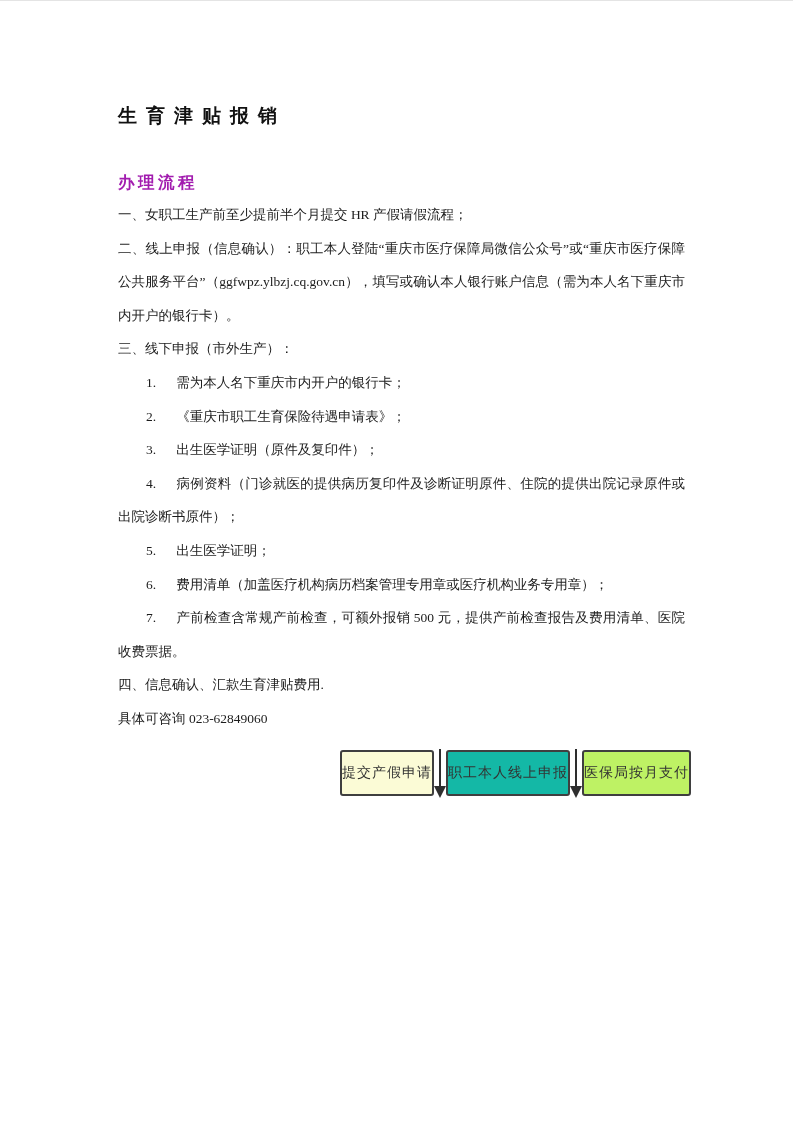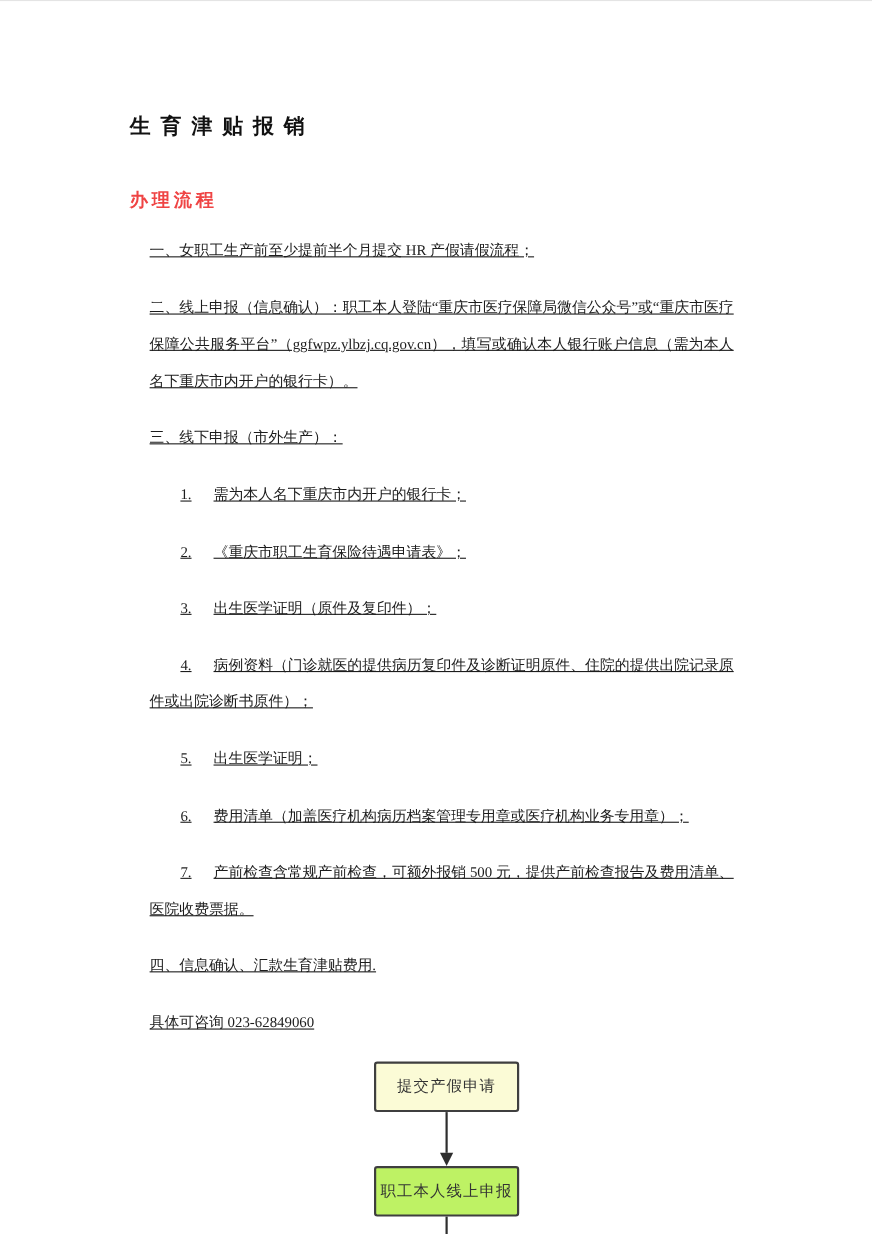--- a/index.html
+++ b/index.html
@@ -30,45 +30,43 @@
     letter-spacing: 9px;
     color: #111111;
   }
   .section-heading {
     margin: 43px 0 0 0;
     font-family: "Liberation Sans", sans-serif;
     font-weight: 700;
     font-size: 16.5px;
     line-height: 22px;
     letter-spacing: 3.5px;
-    color: #ef4444;
+    color: #a21caf;
   }
   .body-text {
     margin-top: 5px;
     font-size: 13.5px;
     line-height: 33.6px;
     text-align: justify;
     text-justify: inter-ideograph;
   }
   .body-text p {
-    margin: 18px;
-    text-decoration: underline;
+    margin: 0;
   }
   p.numbered-item {
     text-indent: 28px;
   }
   p.numbered-item .item-number {
     margin-right: 20px;
   }
   .flowchart {
     margin-top: 13px;
     margin-left: 222px; 
     width: 132px;
     display: flex;
-    flex-direction: column;
     align-items: center;
     font-family: "Liberation Sans", sans-serif;
   }
   .fc-box {
     box-sizing: border-box;
     width: 132px;
     height: 46px;
     border-radius: 3px;
     border-style: solid;
     border-width: 2px;
@@ -124,21 +122,21 @@
       </div>
 
     <div class="flowchart" id="flowchart">
         <div class="fc-box" style="background: rgb(251, 251, 214); border-color: rgb(63, 63, 63); color: rgb(51, 51, 51);">
           <span>提交产假申请</span>
         </div>
         <div class="fc-arrow">
           <div class="shaft" style="background: rgb(46, 46, 46);"></div>
           <div class="head" style="border-top-color: rgb(46, 46, 46);"></div>
         </div>
-        <div class="fc-box" style="background: #bef264; border-color: rgb(63, 63, 63); color: rgb(51, 51, 51);">
+        <div class="fc-box" style="background: #14b8a6; border-color: rgb(63, 63, 63); color: rgb(51, 51, 51);">
           <span>职工本人线上申报</span>
         </div>
         <div class="fc-arrow">
           <div class="shaft" style="background: rgb(46, 46, 46);"></div>
           <div class="head" style="border-top-color: rgb(46, 46, 46);"></div>
         </div>
         <div class="fc-box" style="background: #bef264; border-color: rgb(63, 63, 63); color: rgb(51, 51, 51);">
           <span>医保局按月支付</span>
         </div>
       </div>

